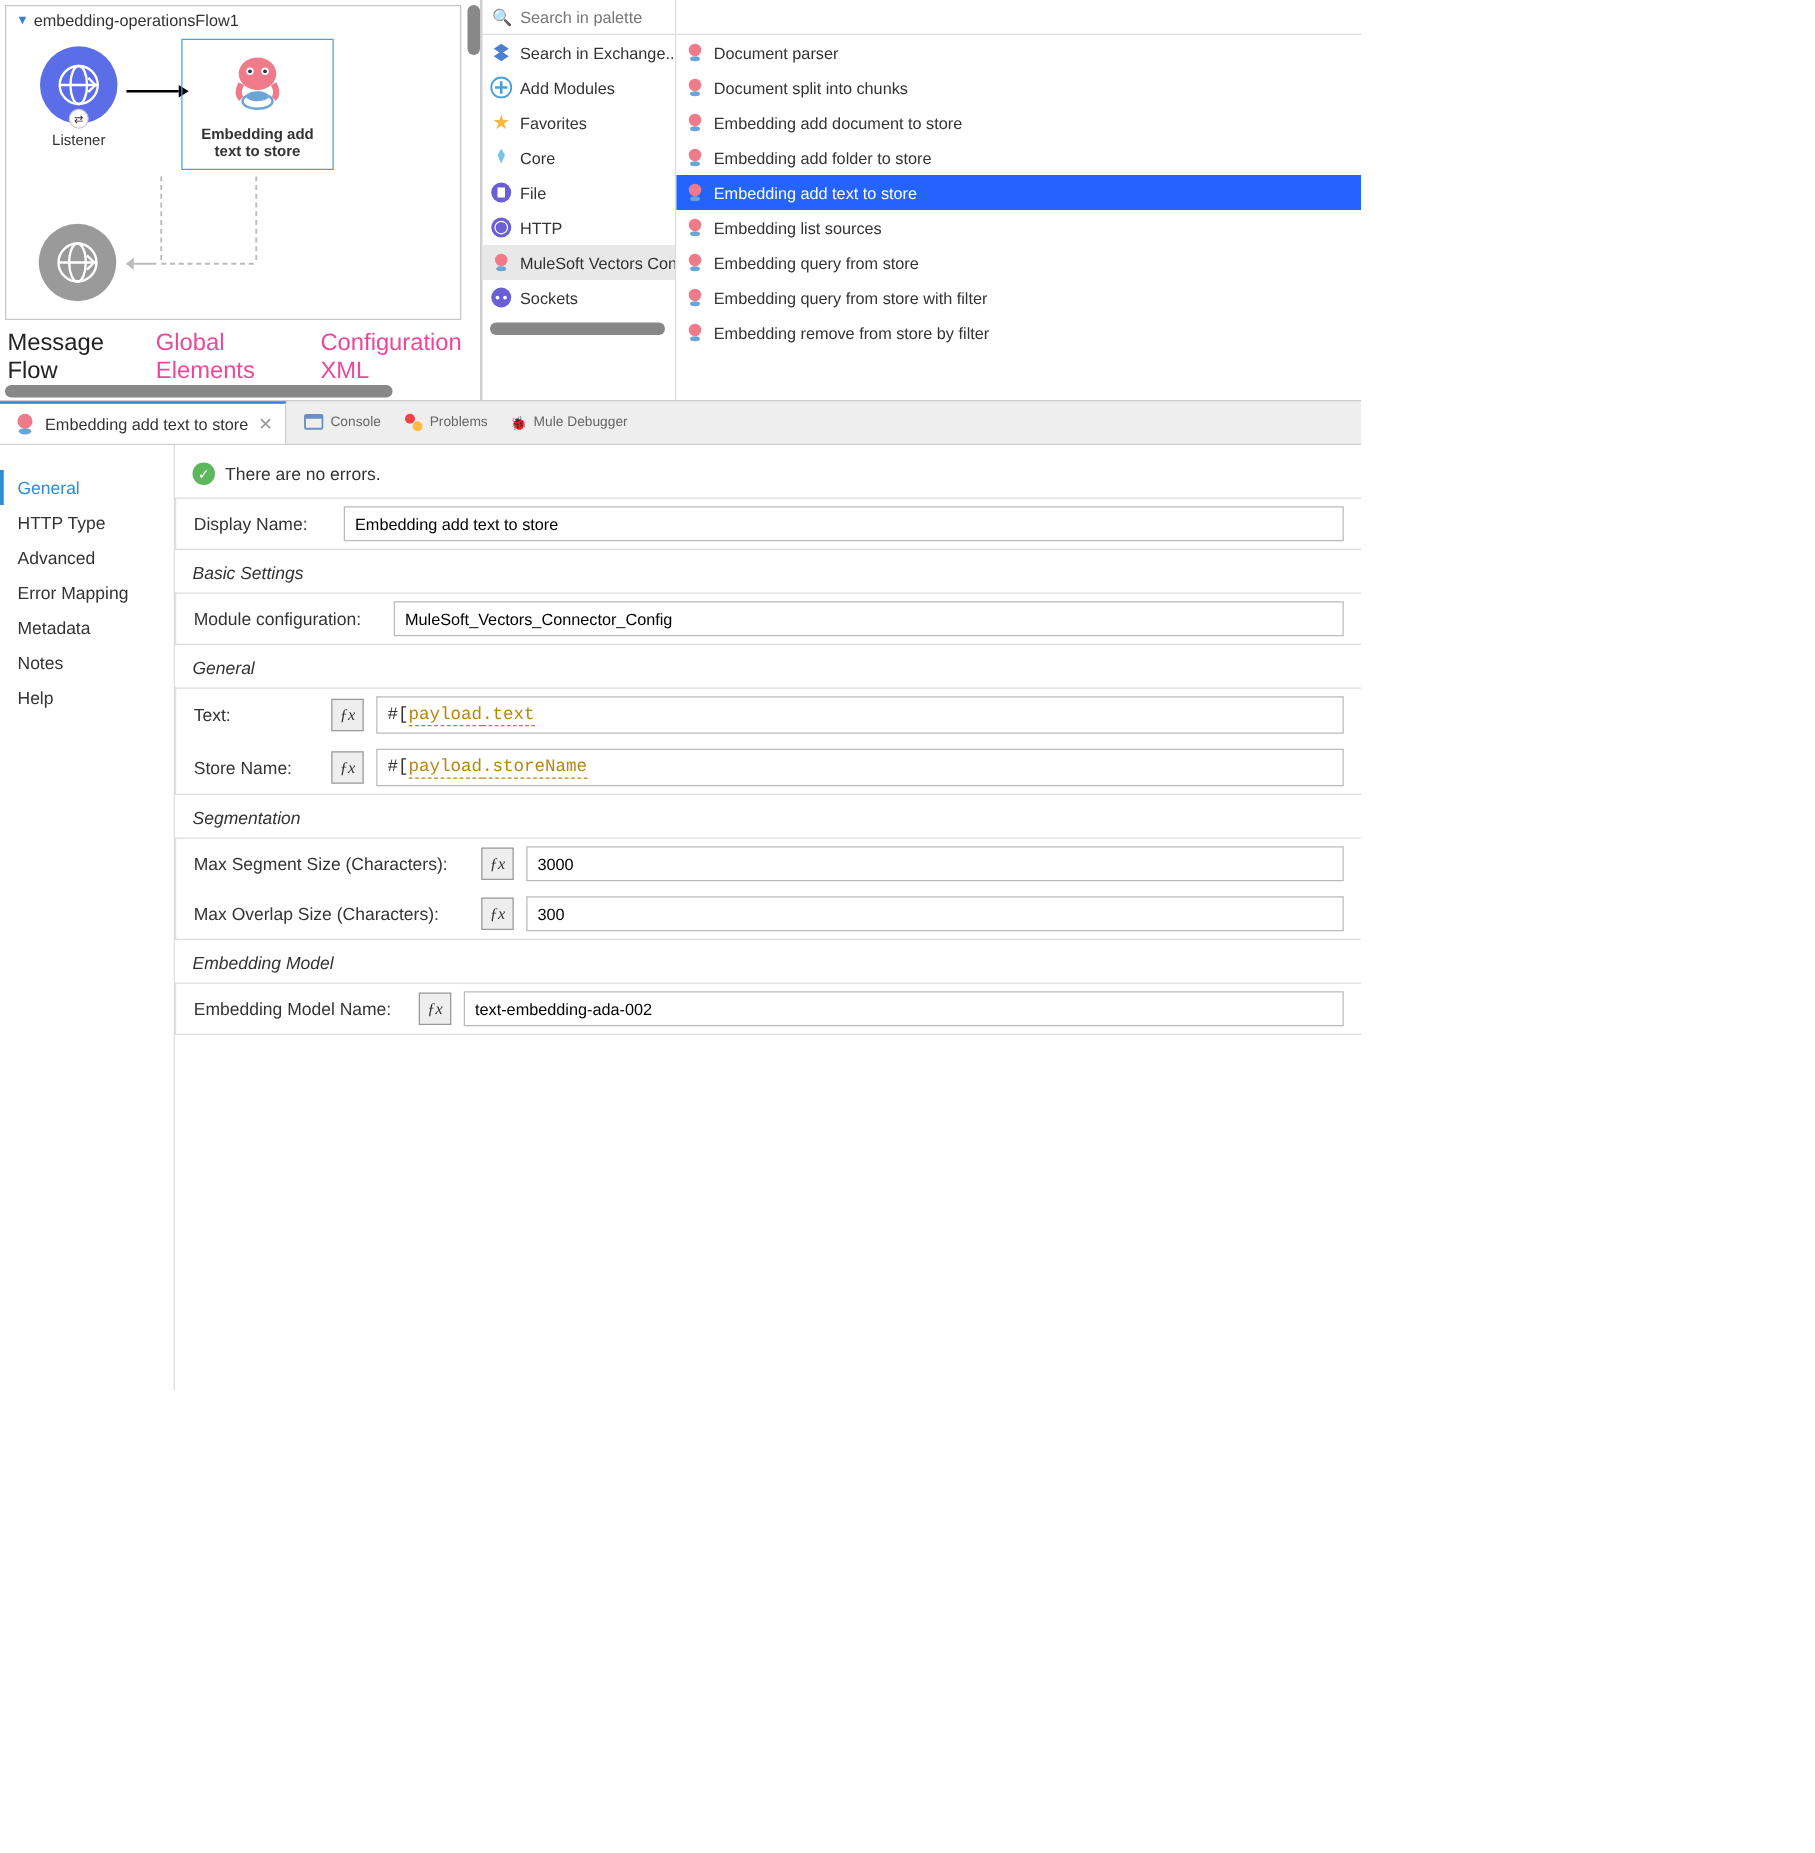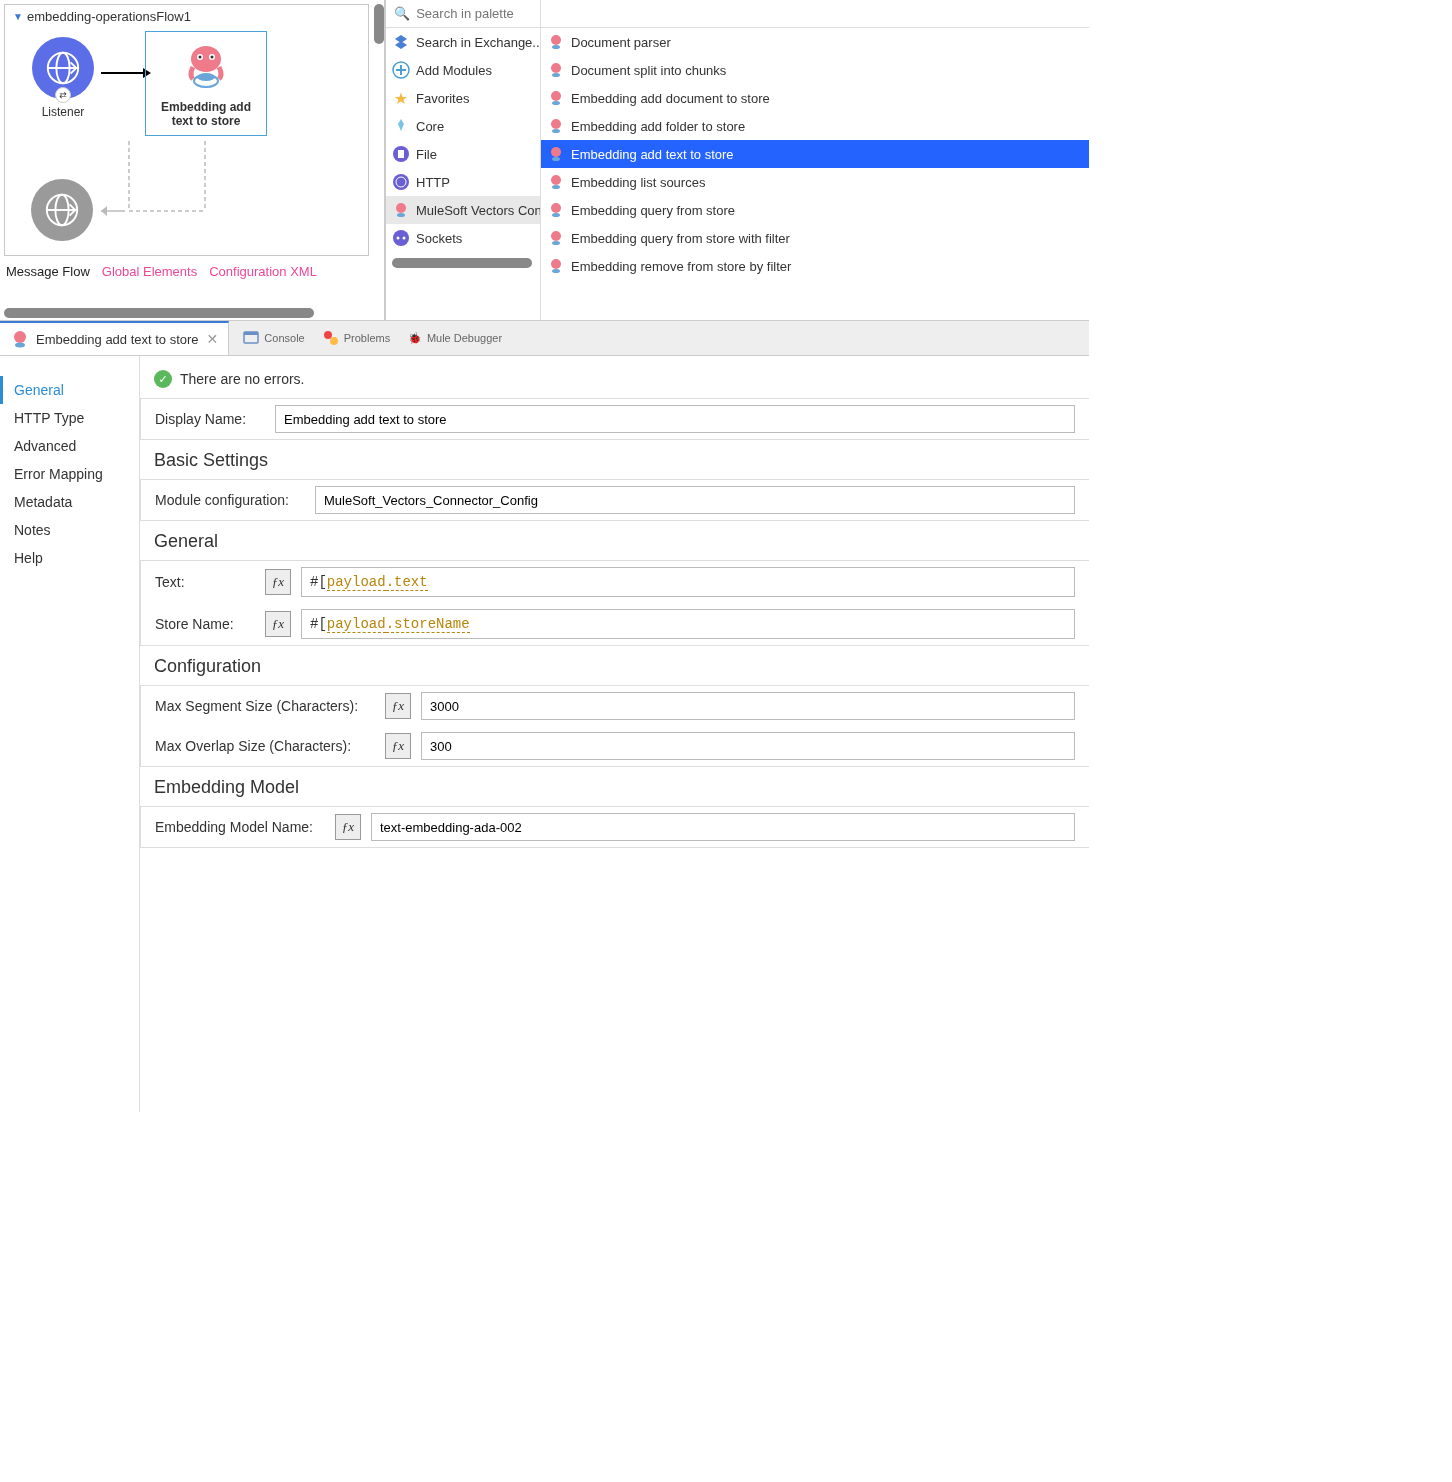--- a/index.html
+++ b/index.html
@@ -14,21 +14,21 @@
 .flow-node-box.selected { border: 1px solid #4aa3d8; padding: 6px; font-weight: bold; }
 .listener-circle { width: 62px; height: 62px; border-radius: 50%; background: #5b6ee8; display: flex; align-items: center; justify-content: center; margin: 0 auto 6px; position: relative; }
 .gray-circle { width: 62px; height: 62px; border-radius: 50%; background: #9a9a9a; display: flex; align-items: center; justify-content: center; margin: 0 auto; }
 .globe-svg { width: 38px; height: 38px; }
 .listener-badge { position: absolute; bottom: -4px; left: 50%; transform: translateX(-50%); width: 16px; height: 16px; border-radius: 50%; background: #fff; border: 1px solid #ccc; font-size: 9px; display: flex; align-items: center; justify-content: center; }
 .octopus-box { width: 56px; height: 56px; margin: 0 auto 6px; display: flex; align-items: center; justify-content: center; }
 .node-label { font-size: 12px; line-height: 1.2; }
 .arrow { position: absolute; }
 .vscroll { position: absolute; right: 0; top: 4px; width: 10px; height: 40px; background: #888; border-radius: 5px; }
 .hscroll { position: absolute; bottom: 2px; left: 4px; width: 310px; height: 10px; background: #888; border-radius: 5px; }
-.tabs-row { display: flex; gap: 12px; padding: 8px 6px 0 6px; font-size: 13px; }
+.tabs-row { display: flex; gap: 24px; padding: 8px 6px 0 6px; font-size: 19px; }
 .tabs-row .tab { color: #ec4899; cursor: pointer; }
 .tabs-row .tab.active { color: #222; }
 
 .palette-wrap { flex: 1; display: flex; border-left: 1px solid #ccc; }
 .palette-search-row { display:flex; align-items:center; padding: 4px 8px; border-bottom:1px solid #ddd; height: 28px; }
 .palette-search-row input { border:none; outline:none; font-size:13px; width:100%; margin-left:6px; color:#888; }
 .palette-left { width: 155px; border-right: 1px solid #ddd; }
 .palette-col { overflow: hidden; }
 .palette-right { flex:1; }
 .palette-item { display: flex; align-items: center; gap: 6px; padding: 5px 6px; font-size: 13px; cursor: pointer; white-space: nowrap; }
@@ -43,21 +43,21 @@
 .mid-right-tabs { display: flex; align-items: center; gap: 18px; padding: 0 14px; font-size: 11px; color: #666; }
 .mid-right-tabs .rt-item { display:flex; align-items:center; gap:5px; cursor:pointer; }
 
 .props-area { display: flex; height: calc(1112px - 320px - 36px); }
 .props-sidebar { width: 140px; border-right: 1px solid #ddd; padding: 20px 0 0 14px; }
 .props-sidebar .side-item { padding: 6px 0; font-size: 14px; cursor: pointer; }
 .props-sidebar .side-item.active { color: #2b8dd6; font-weight: 500; border-left: 3px solid #2b8dd6; margin-left: -14px; padding-left: 11px; }
 .props-main { flex: 1; padding: 14px 0 0 0; overflow: hidden; }
 .error-row { display: flex; align-items: center; gap: 8px; padding: 0 14px 10px 14px; font-size: 14px; }
 .check-circle { width: 18px; height: 18px; border-radius: 50%; background: #5cb85c; color:#fff; display:flex; align-items:center; justify-content:center; font-size:11px; }
-.section-title { font-size: 18px; margin: 10px 0 8px 14px; color: #333; }
+.section-title { font-size: 14px; margin: 10px 0 8px 14px; color: #333; font-style: italic; }
 .form-row { display: flex; align-items: center; gap: 10px; padding: 6px 14px; }
 .form-label { width: 200px; font-size: 14px; }
 .form-input { flex: 1; height: 28px; border: 1px solid #bbb; padding: 0 8px; font-size: 13px; background: #fff; }
 .form-select { flex: 1; height: 28px; border: 1px solid #bbb; padding: 0 8px; font-size: 13px; background: #fff; }
 .fx-btn { width: 26px; height: 26px; border: 1px solid #999; background: #eee; display:flex; align-items:center; justify-content:center; font-style: italic; font-family: serif; font-size: 13px; cursor:pointer; }
 .expr-input { flex:1; height: 30px; border: 1px solid #bbb; padding: 0 8px; font-family: "Courier New", monospace; font-size: 14px; display:flex; align-items:center; }
 .expr-input .hash { color: #333; }
 .expr-input .payload { color: #b8860b; border-bottom: 1px dashed #b8860b; }
 .group-border { border: 1px solid #ddd; border-right:none; margin-left: 0; }
 
@@ -385,21 +385,21 @@
         <span class="form-label" style="width:100px;">Store Name:</span>
         <div class="fx-btn">ƒx</div>
         <div class="expr-input">
           <span class="hash">#[ </span>
             <span class="payload">payload</span>
             <span class="payload">.storeName</span>
         </div>
       </div>
     </div>
 
-    <div class="section-title">Configuration</div>
+    <div class="section-title">Segmentation</div>
     <div class="group-border">
       <div class="form-row">
         <span class="form-label" style="width:220px;">Max Segment Size (Characters):</span>
         <div class="fx-btn">ƒx</div>
         <input class="form-input" value="3000" style="">
       </div>
       <div class="form-row">
         <span class="form-label" style="width:220px;">Max Overlap Size (Characters):</span>
         <div class="fx-btn">ƒx</div>
         <input class="form-input" value="300" style="">

